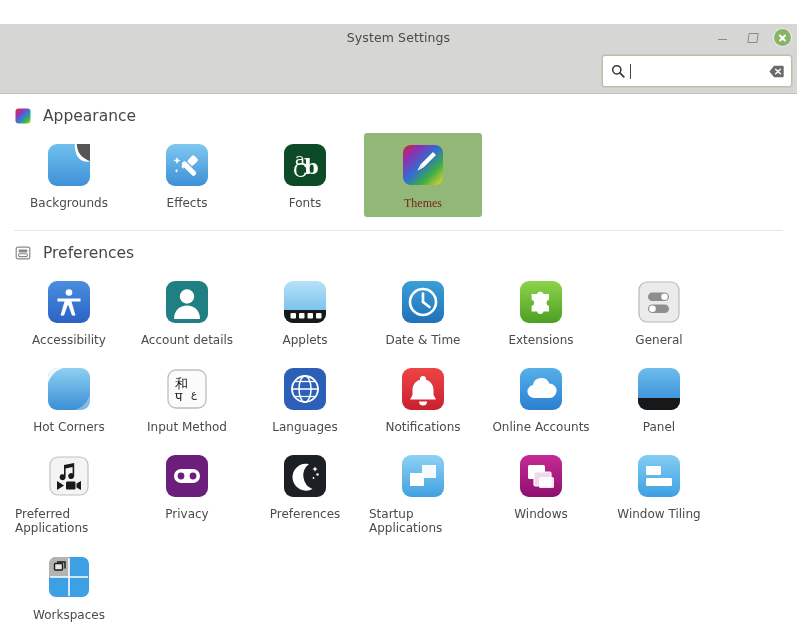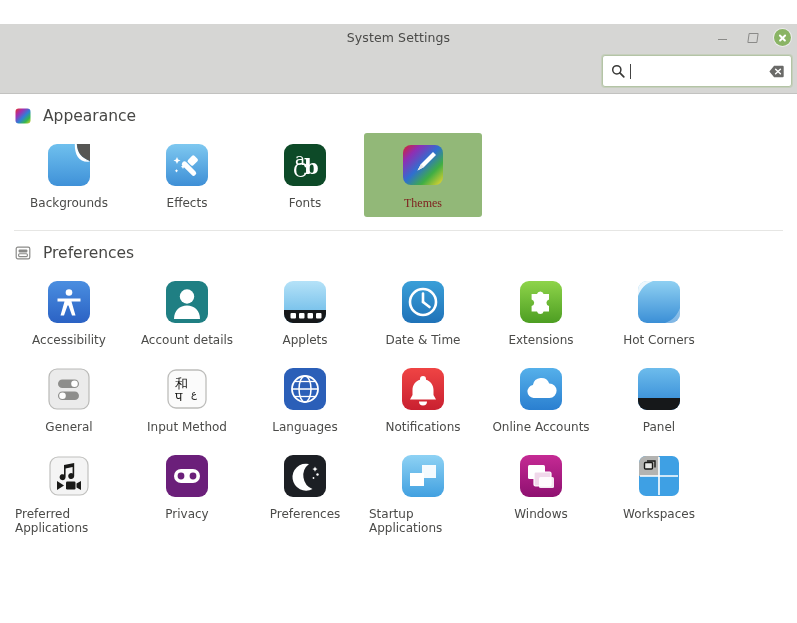--- a/index.html
+++ b/index.html
@@ -422,52 +422,52 @@
             <rect x="2" y="2" width="42" height="42" rx="9" fill="url(#exG)"></rect>
             <path d="M19 10 a3.4 3.4 0 0 1 6.6 0 h5.4 v5.4 a3.4 3.4 0 0 0 0 6.6 v5.4 h-5.4 a3.4 3.4 0 0 1 -6.6 0 h-5.4 v-5.4 a3.4 3.4 0 0 0 0 -6.6 V10 Z" fill="#ffffff" transform="translate(0,5)"></path>
           </svg>
         </span>
         <span class="label">Extensions</span>
       </div>
 
       <div class="cell">
         <span class="icon">
           <svg width="46" height="46" viewBox="0 0 46 46">
-            <defs>
-                <linearGradient id="hcG" x1="0" y1="0" x2="0" y2="1">
-              <stop offset="0%" stop-color="#8fd0f2"></stop>
-                  <stop offset="100%" stop-color="#3b8fd6"></stop>
-                </linearGradient>
-              </defs>
-            <rect x="2" y="2" width="42" height="42" rx="9" fill="url(#hcG)"></rect>
-            <path d="M2 11 a9 9 0 0 1 9 -9 h6 C9 5 5 9.5 2 17 Z" fill="#ffffff" opacity=".85"></path>
-            <path d="M44 35 a9 9 0 0 1 -9 9 h-6 c8 -3 12 -7.5 15 -15 Z" fill="#ffffff" opacity=".35"></path>
-          </svg>
-        </span>
-        <span class="label">Hot Corners</span>
-      </div>
-
-      <div class="cell">
-        <span class="icon">
-          <svg width="46" height="46" viewBox="0 0 46 46">
             <rect x="3" y="3" width="40" height="40" rx="8" fill="#ebebeb" stroke="#b9b9b7" stroke-width="1.2"></rect>
             <g>
               <rect x="12" y="13.5" width="21" height="8.5" rx="4.25" fill="#8e8e8c"></rect>
               <circle cx="28.5" cy="17.75" r="3.3" fill="#ffffff"></circle>
               <rect x="12" y="25.5" width="21" height="8.5" rx="4.25" fill="#8e8e8c"></rect>
               <circle cx="16.5" cy="29.75" r="3.3" fill="#ffffff"></circle>
             </g>
           </svg>
         </span>
         <span class="label">General</span>
       </div>
 
       <div class="cell">
         <span class="icon">
           <svg width="46" height="46" viewBox="0 0 46 46">
+            <defs>
+                <linearGradient id="hcG" x1="0" y1="0" x2="0" y2="1">
+              <stop offset="0%" stop-color="#8fd0f2"></stop>
+                  <stop offset="100%" stop-color="#3b8fd6"></stop>
+                </linearGradient>
+              </defs>
+            <rect x="2" y="2" width="42" height="42" rx="9" fill="url(#hcG)"></rect>
+            <path d="M2 11 a9 9 0 0 1 9 -9 h6 C9 5 5 9.5 2 17 Z" fill="#ffffff" opacity=".85"></path>
+            <path d="M44 35 a9 9 0 0 1 -9 9 h-6 c8 -3 12 -7.5 15 -15 Z" fill="#ffffff" opacity=".35"></path>
+          </svg>
+        </span>
+        <span class="label">Hot Corners</span>
+      </div>
+
+      <div class="cell">
+        <span class="icon">
+          <svg width="46" height="46" viewBox="0 0 46 46">
             <rect x="4" y="4" width="38" height="38" rx="8" fill="#fbfbfb" stroke="#bdbdbb" stroke-width="1.3"></rect>
             <text x="11" y="22" font-family="DejaVu Sans, sans-serif" font-size="13" fill="#1a1a18">和</text>
             <text x="11" y="35" font-family="DejaVu Sans, sans-serif" font-size="13" fill="#1a1a18">प</text>
             <text x="27" y="31" font-family="DejaVu Sans, sans-serif" font-size="10" fill="#1a1a18">ع</text>
           </svg>
         </span>
         <span class="label">Input Method</span>
       </div>
 
       <div class="cell">
@@ -604,20 +604,36 @@
               </defs>
             <rect x="2" y="2" width="42" height="42" rx="9" fill="url(#wiG)"></rect>
             <rect x="10" y="12" width="17" height="14" rx="1.5" fill="#ffffff"></rect>
             <rect x="16" y="19" width="17" height="14" rx="1.5" fill="#f0d8ea" stroke="#ffffff" stroke-width="1.2"></rect>
             <rect x="21" y="24" width="15" height="11" rx="1.5" fill="#ffffff" opacity=".9"></rect>
           </svg>
         </span>
         <span class="label">Windows</span>
       </div>
 
+      <div class="cell">
+        <span class="icon">
+          <svg width="46" height="46" viewBox="0 0 46 46">
+            <defs>
+                <linearGradient id="wtG" x1="0" y1="0" x2="0" y2="1">
+              <stop offset="0%" stop-color="#84cdf2"></stop>
+                  <stop offset="100%" stop-color="#3da0e2"></stop>
+                </linearGradient>
+              </defs>
+            <rect x="2" y="2" width="42" height="42" rx="9" fill="url(#wtG)"></rect>
+            <rect x="10" y="13" width="15" height="9" rx="1.2" fill="#ffffff"></rect>
+            <rect x="10" y="25" width="26" height="8" rx="1.2" fill="#ffffff"></rect>
+          </svg>
+        </span>
+        <span class="label">Window Tiling</span>
+      </div>
 
       <div class="cell">
         <span class="icon">
           <svg width="46" height="46" viewBox="0 0 46 46">
             <rect x="3" y="3" width="40" height="40" rx="7" fill="#3ea0e4"></rect>
             <rect x="3" y="3" width="20" height="20" rx="7" fill="#b3b3b1"></rect>
             <rect x="3" y="13" width="20" height="10" fill="#b3b3b1"></rect>
             <rect x="13" y="3" width="10" height="20" fill="#b3b3b1"></rect>
             <g stroke="#1a1a18" stroke-width="1.4" fill="#e8e8e6">
               <rect x="8.5" y="9.5" width="8" height="6.5" rx="1"></rect>

